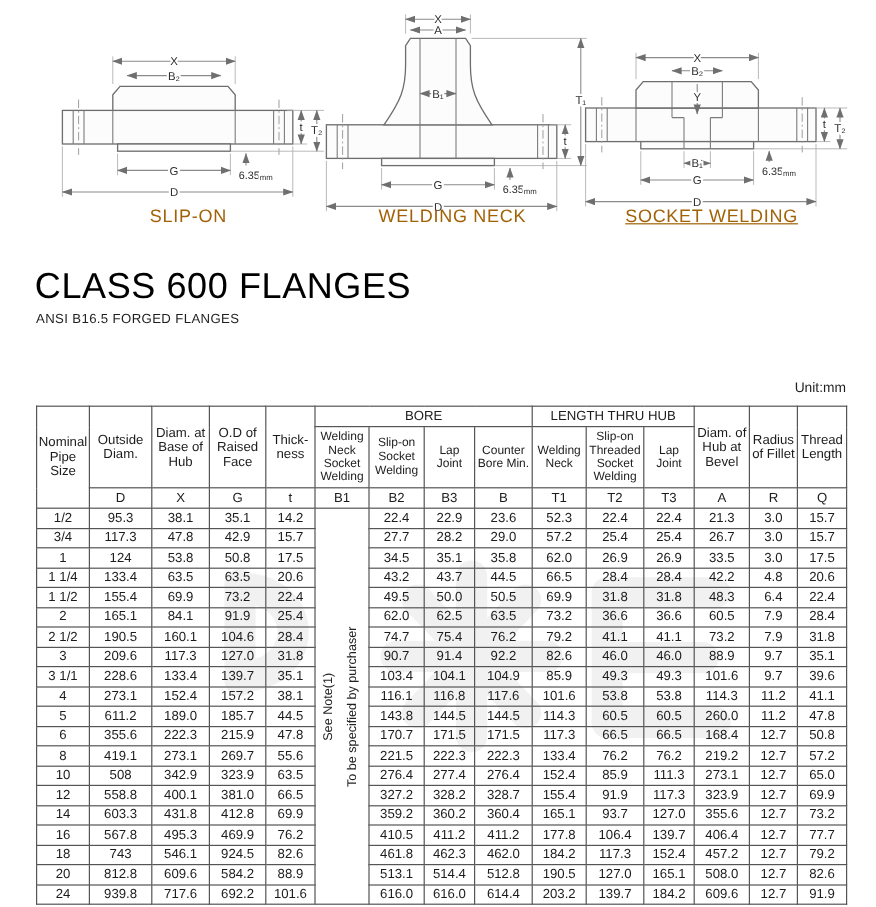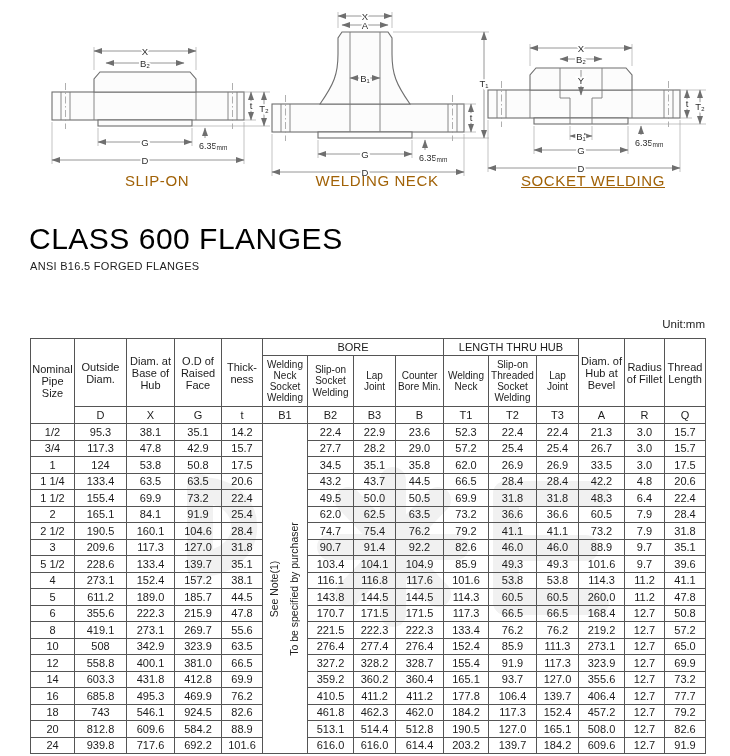--- a/index.html
+++ b/index.html
@@ -395,21 +395,21 @@
           <td>91.4</td>
           <td>92.2</td>
           <td>82.6</td>
           <td>46.0</td>
           <td>46.0</td>
           <td>88.9</td>
           <td>9.7</td>
           <td>35.1</td>
         </tr>
         <tr>
-          <td>5 1/2</td>
+          <td>3 1/1</td>
           <td>228.6</td>
           <td>133.4</td>
           <td>139.7</td>
           <td>35.1</td>
           <td>103.4</td>
           <td>104.1</td>
           <td>104.9</td>
           <td>85.9</td>
           <td>49.3</td>
           <td>49.3</td>
@@ -524,21 +524,21 @@
           <td>360.4</td>
           <td>165.1</td>
           <td>93.7</td>
           <td>127.0</td>
           <td>355.6</td>
           <td>12.7</td>
           <td>73.2</td>
         </tr>
         <tr>
           <td>16</td>
-          <td>685.8</td>
+          <td>567.8</td>
           <td>495.3</td>
           <td>469.9</td>
           <td>76.2</td>
           <td>410.5</td>
           <td>411.2</td>
           <td>411.2</td>
           <td>177.8</td>
           <td>106.4</td>
           <td>139.7</td>
           <td>406.4</td>

